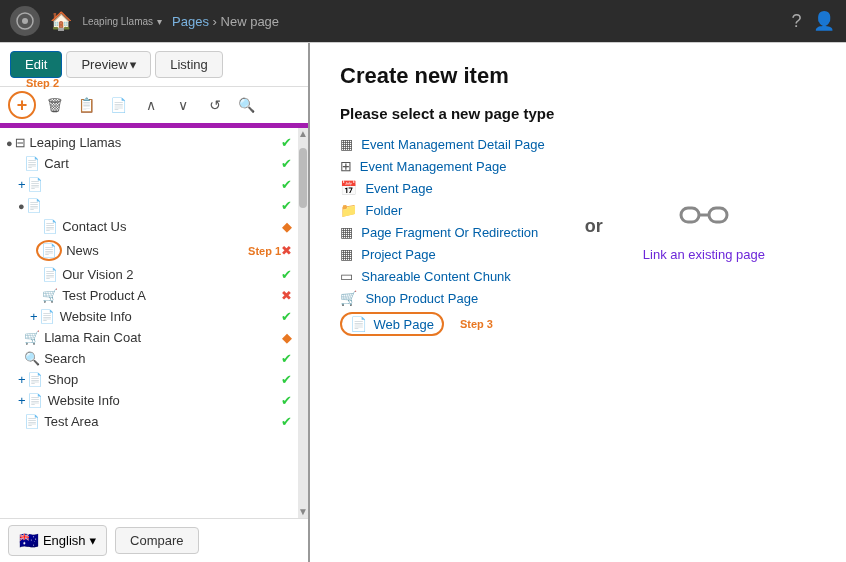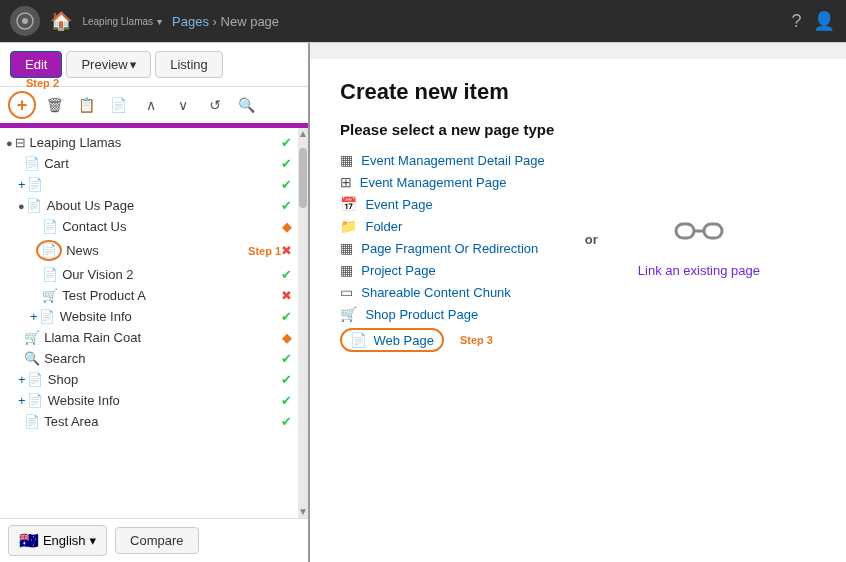--- a/index.html
+++ b/index.html
@@ -51,21 +51,21 @@
     .tab-btn {
       padding: 5px 14px;
       border: 1px solid #ccc;
       background: #f5f5f5;
       border-radius: 4px;
       cursor: pointer;
       font-size: 13px;
       color: #333;
     }
     .tab-btn.active {
-      background: #a21caf;
+      background: #0f766e;
       color: white;
       border-color: #0060a9;
     }
     .preview-btn {
       display: flex; align-items: center; gap: 2px;
     }
 
     
     .toolbar {
       display: flex;
@@ -164,21 +164,20 @@
       font-size: 13px;
       color: #333;
     }
 
     
     .right-panel {
       flex: 1;
       background: white;
       padding: 20px 30px;
       overflow-y: auto;
-      margin-top: 16px;
     }
     .right-panel h1 {
       font-size: 22px;
       font-weight: bold;
       color: #111;
       margin-bottom: 16px;
     }
     .right-panel h2 {
       font-size: 15px;
       font-weight: bold;
@@ -201,21 +200,21 @@
       text-decoration: none;
     }
     .page-type-icon { font-size: 14px; color: #555; }
     .link-text {
       color: #6d28d9;
       font-size: 13px;
       cursor: pointer;
       text-decoration: none;
     }
     .or-text {
-      font-size: 13px;
+      font-size: 18px;
       color: #555;
       font-weight: bold;
     }
 
     .right-content-row {
       display: flex;
       gap: 40px;
       align-items: flex-start;
     }
 
@@ -330,21 +329,20 @@
           <span class="indent" style="width:12px;"></span>
           <span class="collapse-btn" style="color:#0060a9; font-size:13px;">+</span>
           <span class="icon">📄</span>
           <span class="status status-green">✔</span>
         </div>
 
         <div class="tree-item">
           <span class="indent" style="width:12px;"></span>
           <span class="collapse-btn">●</span>
           <span class="icon">📄</span>
-          <span class="label">About Us Page</span>
           <span class="status status-green">✔</span>
         </div>
 
         <div class="tree-item">
           <span class="indent" style="width:36px;"></span>
           <span class="icon">📄</span>
           <span class="label">Contact Us</span>
           <span class="status status-diamond">◆</span>
         </div>
 

